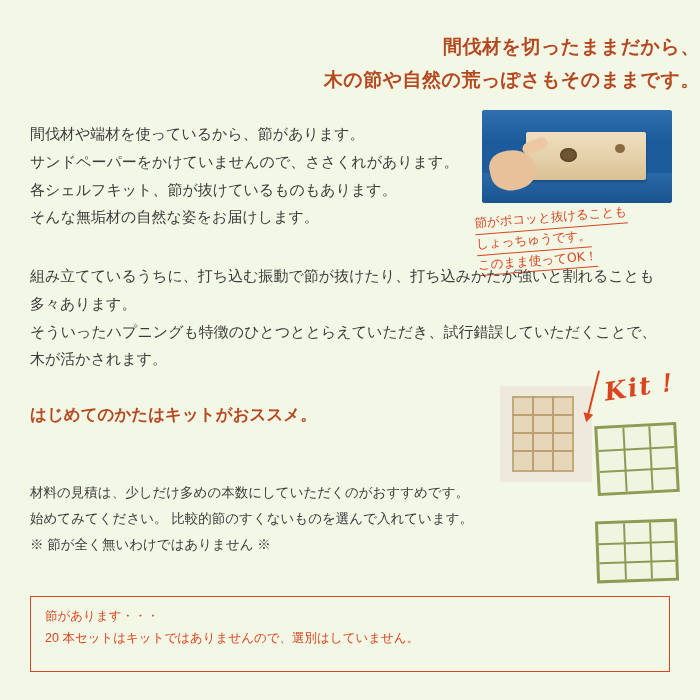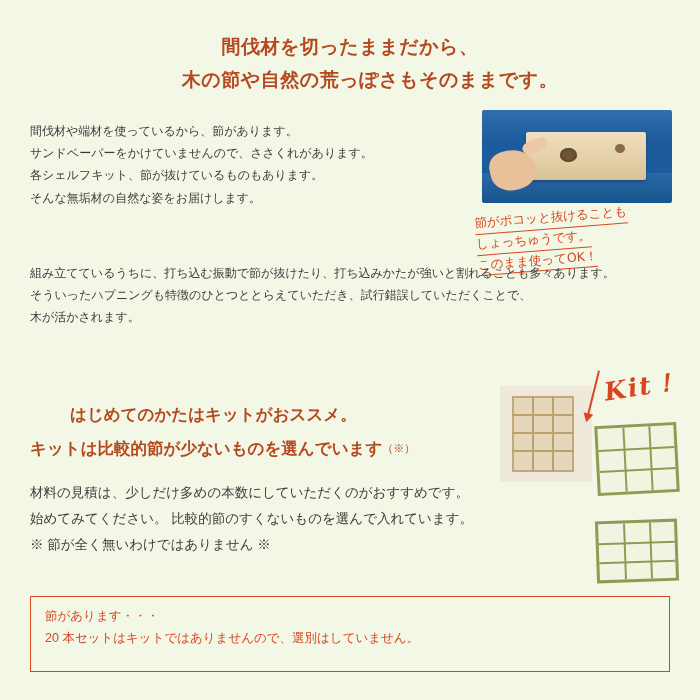--- a/index.html
+++ b/index.html
@@ -21,35 +21,35 @@
     height: 700px;
     box-sizing: border-box;
   }
 
   
   .headline {
     position: absolute;
     left: 0;
     top: 30px;
     width: 700px;
-    text-align: center;
+    text-align: right;
     color: #b4481e;
     font-size: 19px;
     font-weight: bold;
     line-height: 1.75;
     letter-spacing: 0.5px;
   }
   .headline .l1 { display: block; }
   .headline .l2 { display: block; padding-left: 40px; }
 
   
   .body-block {
     position: absolute;
     left: 30px;
-    font-size: 12px;
+    font-size: 15px;
     line-height: 1.85;
     color: #3c3c3c;
   }
   #para1 { top: 120px; width: 460px; }
   #para2 { top: 262px; width: 640px; }
 
   .body-block p {
     margin: 0;
   }
 
@@ -137,21 +137,21 @@
 
   
   .sec-head {
     position: absolute;
     left: 30px;
     color: #b4481e;
     font-weight: bold;
     font-size: 16.5px;
     line-height: 1.7;
   }
-  #sec-head-1 { top: 400px; margin-left: 40px; }
+  #sec-head-1 { top: 400px; }
   #sec-head-2 { top: 434px; }
   #sec-head-2 .small {
     font-size: 11px;
     font-weight: normal;
     vertical-align: 2px;
   }
 
   
   #para3 {
     position: absolute;
@@ -308,23 +308,20 @@
 
   <div class="body-block" id="para2">
     <p>組み立てているうちに、打ち込む振動で節が抜けたり、打ち込みかたが強いと割れることも多々あります。</p>
     <p>そういったハプニングも特徴のひとつととらえていただき、試行錯誤していただくことで、</p>
     <p>木が活かされます。</p>
   </div>
 
   <div class="sec-head" id="sec-head-1">
     <span>はじめてのかたはキットがおススメ。</span>
   </div>
-  <div class="sec-head" id="sec-head-2">
-    <span>キットは比較的節が少ないものを選んでいます</span><span class="small">（※）</span>
-  </div>
 
   <div id="para3">
     <p>材料の見積は、少しだけ多めの本数にしていただくのがおすすめです。</p>
     <p>始めてみてください。 比較的節のすくないものを選んで入れています。</p>
     <p>※ 節が全く無いわけではありません ※</p>
   </div>
 
   <div class="shelf-photo">
     <div class="frame"></div>
     <div class="sh" style="top:28px"></div>

